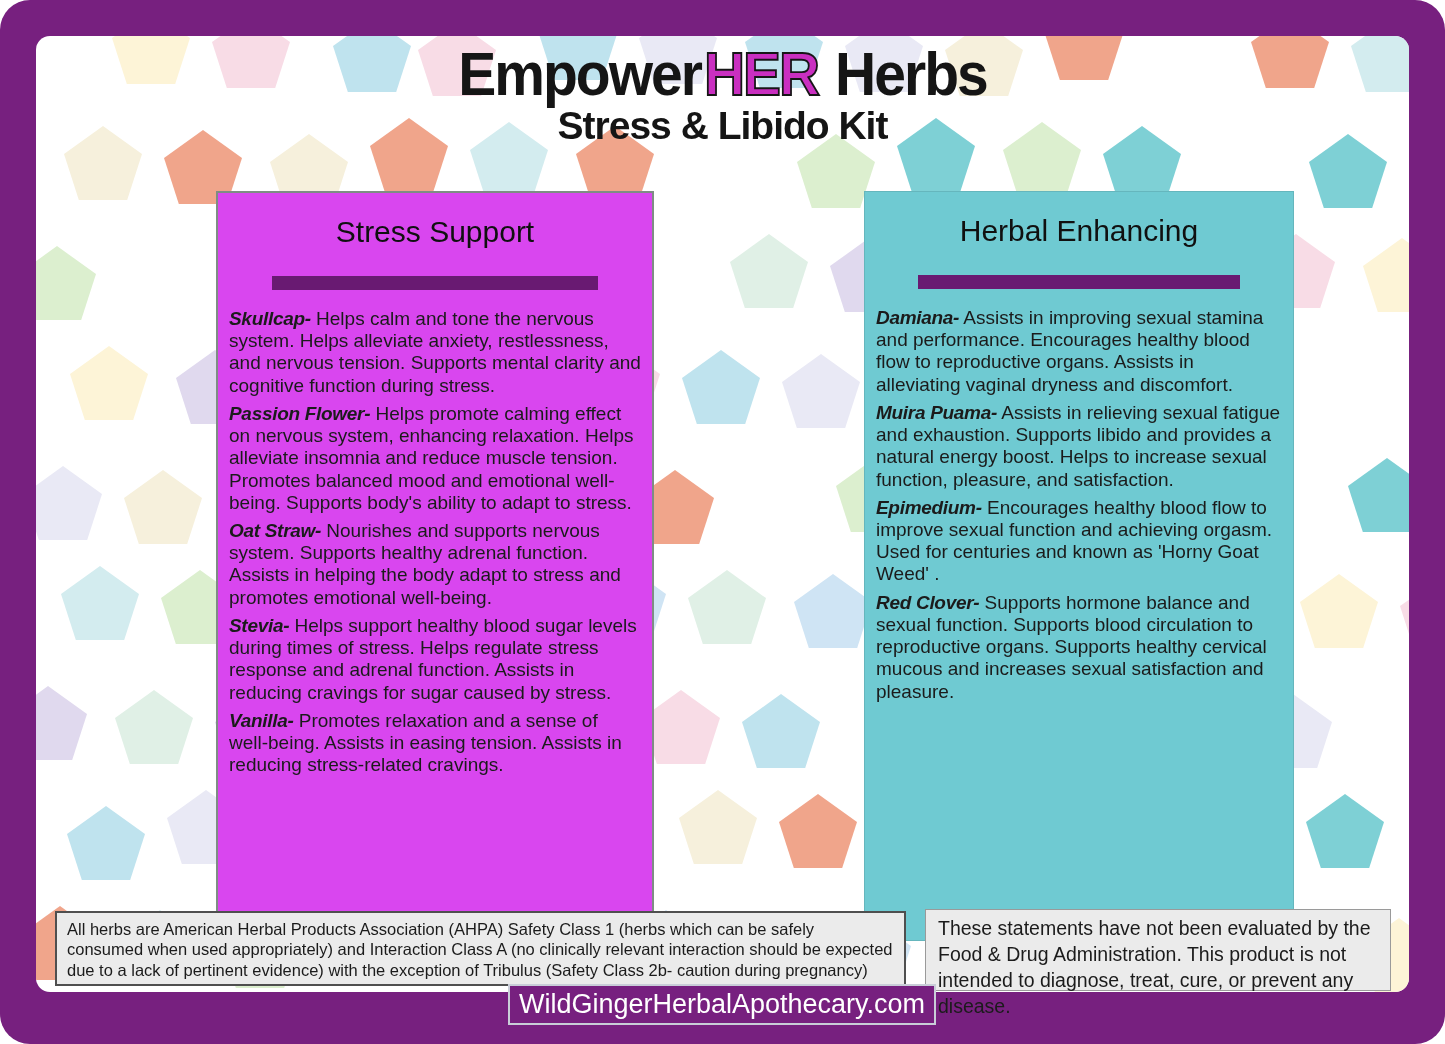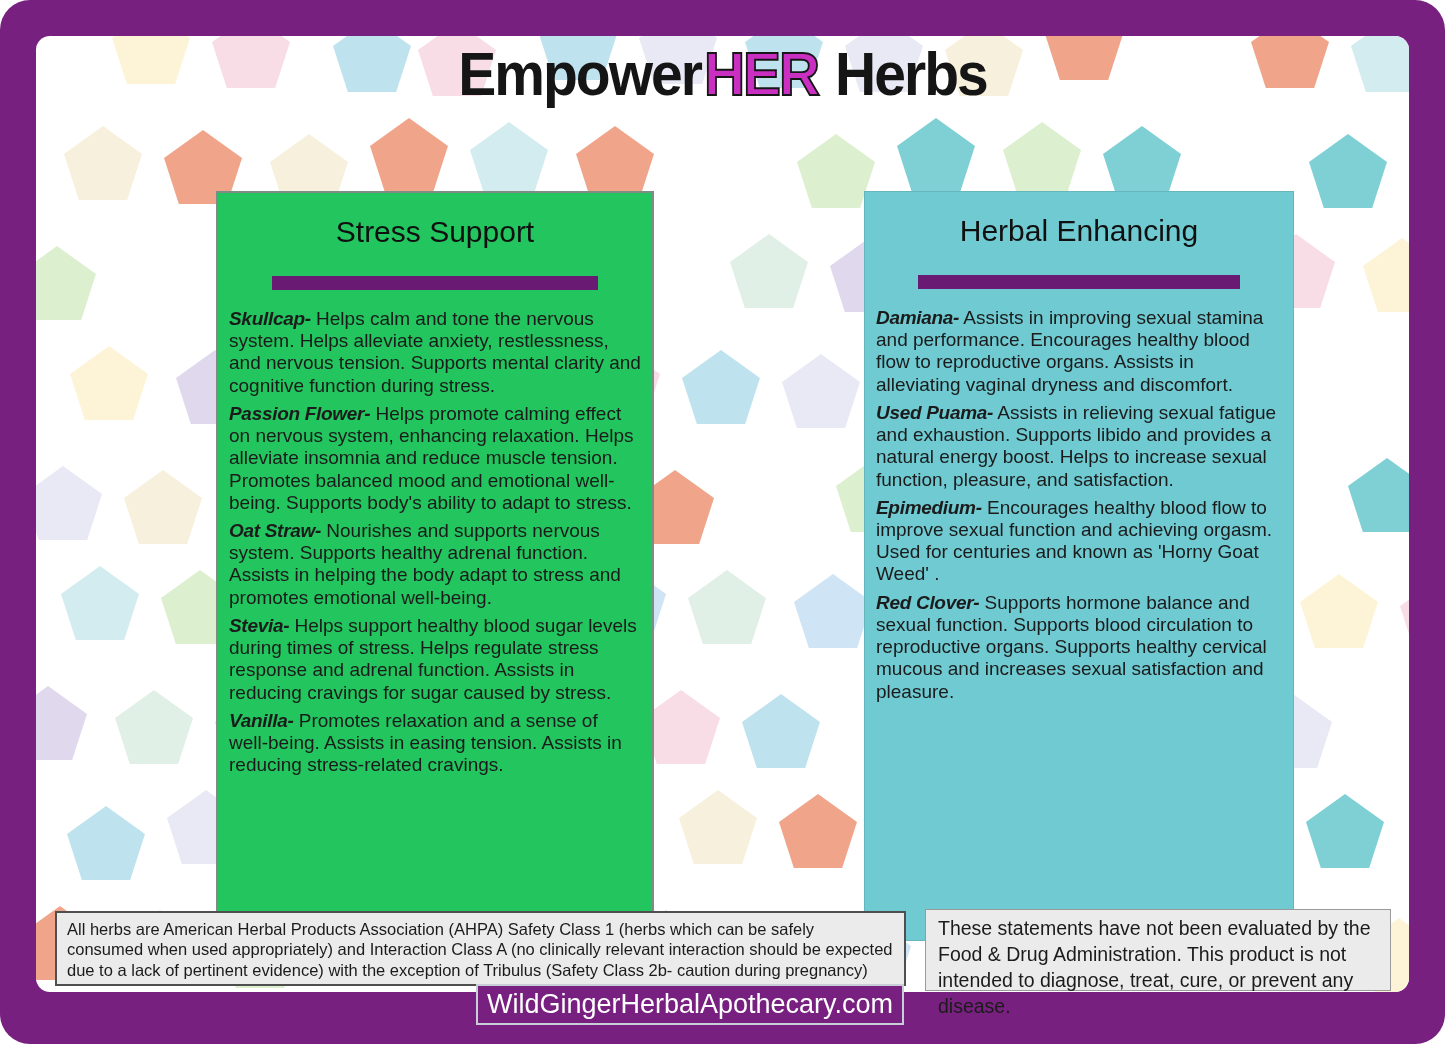--- a/index.html
+++ b/index.html
@@ -24,39 +24,39 @@
     font-family:"Liberation Sans", sans-serif;
   }
   .brand .her{color:#c92fc0;-webkit-text-stroke:1.8px #161616;padding:0 3px;}
   .kit{margin-top:4px;font-size:39px;font-weight:700;letter-spacing:-1px;color:#151515;}
   .panel{
     position:absolute;top:155px;height:750px;box-sizing:border-box;
     padding:20px 11px 0;z-index:2;
   }
   .panel h2{margin:2px 0 0;text-align:center;font-size:30px;font-weight:400;color:#101010;letter-spacing:0;}
   .divider{height:14px;margin:27px auto 18px;background:#691a72;}
-  .panel-stress{left:180px;width:438px;background:#22c55e;border:2px solid #7e8d84;}
+  .panel-stress{left:180px;width:438px;background:#d946ef;border:2px solid #7e8d84;}
   .panel-stress .divider{width:326px;}
   .panel-libido{left:828px;width:430px;background:#6fcad2;border:1px solid #65b6bd;}
   .panel-libido .divider{width:322px;}
   .entry{margin:0 0 6px;font-size:19px;line-height:1.17;color:#1b1b1b;}
   .herb{font-weight:700;font-style:italic;letter-spacing:-0.3px;}
   .note{
     position:absolute;box-sizing:border-box;background:#ebebeb;color:#1b1b1b;z-index:3;
   }
   .note-left{
     left:55px;top:911px;width:851px;height:75px;border:2px solid #4f4f4f;
     font-size:16.5px;line-height:1.24;padding:6px 10px 0;
   }
   .note-right{
     left:925px;top:909px;width:466px;height:82px;border:1px solid #9a9a9a;
     font-size:19.5px;line-height:1.34;padding:5px 12px 0;
   }
   .urlbar{
-    position:absolute;left:476px;top:984px;width:428px;height:41px;box-sizing:border-box;
+    position:absolute;left:508px;top:984px;width:428px;height:41px;box-sizing:border-box;
     background:#77207f;border:2px solid #c9cdd8;color:#ffffff;
     font-size:27px;line-height:36px;text-align:center;z-index:5;letter-spacing:0;
   }
 </style>
 </head>
 <body>
 
 <div class="frame">
   <div class="canvas">
 
@@ -165,40 +165,41 @@
         <div class="pent" style="left: 797px; top: 882px; background: rgb(207, 228, 244);"></div>
         <div class="pent" style="left: 897px; top: 866px; background: rgb(224, 240, 230);"></div>
         <div class="pent" style="left: 1018px; top: 870px; background: rgb(224, 217, 238);"></div>
         <div class="pent" style="left: 1103px; top: 874px; background: rgb(224, 240, 230);"></div>
         <div class="pent" style="left: 1224px; top: 878px; background: rgb(224, 217, 238);"></div>
         <div class="pent" style="left: 1324px; top: 882px; background: rgb(253, 244, 215);"></div>
       </div>
 
     <header class="title-block">
       <h1 class="brand"><span>Empower</span><span class="her">HER</span><span> Herbs</span></h1>
+      <div class="kit">Stress &amp; Libido Kit</div>
     </header>
 
     <section class="panel panel-stress">
       <h2>Stress Support</h2>
       <div class="divider"></div>
       <div class="entries">
           <p class="entry"><span class="herb">Skullcap-</span> Helps calm and tone the nervous system. Helps alleviate anxiety, restlessness, and nervous tension. Supports mental clarity and cognitive function during  stress.</p>
           <p class="entry"><span class="herb">Passion Flower-</span> Helps promote calming effect on nervous system, enhancing relaxation. Helps alleviate insomnia and reduce muscle tension. Promotes balanced mood and emotional well-being. Supports body's ability to adapt to stress.</p>
           <p class="entry"><span class="herb">Oat Straw-</span> Nourishes and supports nervous system. Supports healthy adrenal function. Assists in helping the body adapt to stress and promotes emotional well-being.</p>
           <p class="entry"><span class="herb">Stevia-</span> Helps support healthy blood sugar levels during times of stress. Helps regulate stress response and adrenal function. Assists in reducing cravings for sugar caused by stress.</p>
           <p class="entry"><span class="herb">Vanilla-</span> Promotes relaxation and a sense of well-being. Assists in easing tension. Assists in reducing  stress-related cravings.</p>
         </div>
     </section>
 
     <section class="panel panel-libido">
       <h2>Herbal Enhancing</h2>
       <div class="divider"></div>
       <div class="entries">
           <p class="entry"><span class="herb">Damiana-</span> Assists in improving sexual stamina and performance. Encourages healthy blood flow to reproductive organs. Assists in alleviating vaginal dryness and discomfort.</p>
-          <p class="entry"><span class="herb">Used Puama-</span> Assists in relieving sexual fatigue and exhaustion. Supports libido and provides a natural energy boost. Helps to increase sexual function, pleasure, and satisfaction.</p>
+          <p class="entry"><span class="herb">Muira Puama-</span> Assists in relieving sexual fatigue and exhaustion. Supports libido and provides a natural energy boost. Helps to increase sexual function, pleasure, and satisfaction.</p>
           <p class="entry"><span class="herb">Epimedium-</span> Encourages healthy blood flow to improve sexual function and achieving orgasm. Used for centuries and known as 'Horny Goat Weed' .</p>
           <p class="entry"><span class="herb">Red Clover-</span> Supports hormone balance and sexual function. Supports blood circulation to reproductive organs. Supports healthy cervical mucous and increases sexual satisfaction and pleasure.</p>
         </div>
     </section>
 
   </div>
 </div>
 
 <div class="note note-left">All herbs are American Herbal Products Association (AHPA) Safety Class 1 (herbs which can be safely consumed when used appropriately) and Interaction Class A (no clinically relevant interaction should be expected due to a lack of pertinent evidence) with the exception of Tribulus (Safety Class 2b- caution during pregnancy)</div>
 <div class="note note-right">These statements have not been evaluated by the Food &amp; Drug Administration. This product is not intended to diagnose, treat, cure, or prevent any disease.</div>

